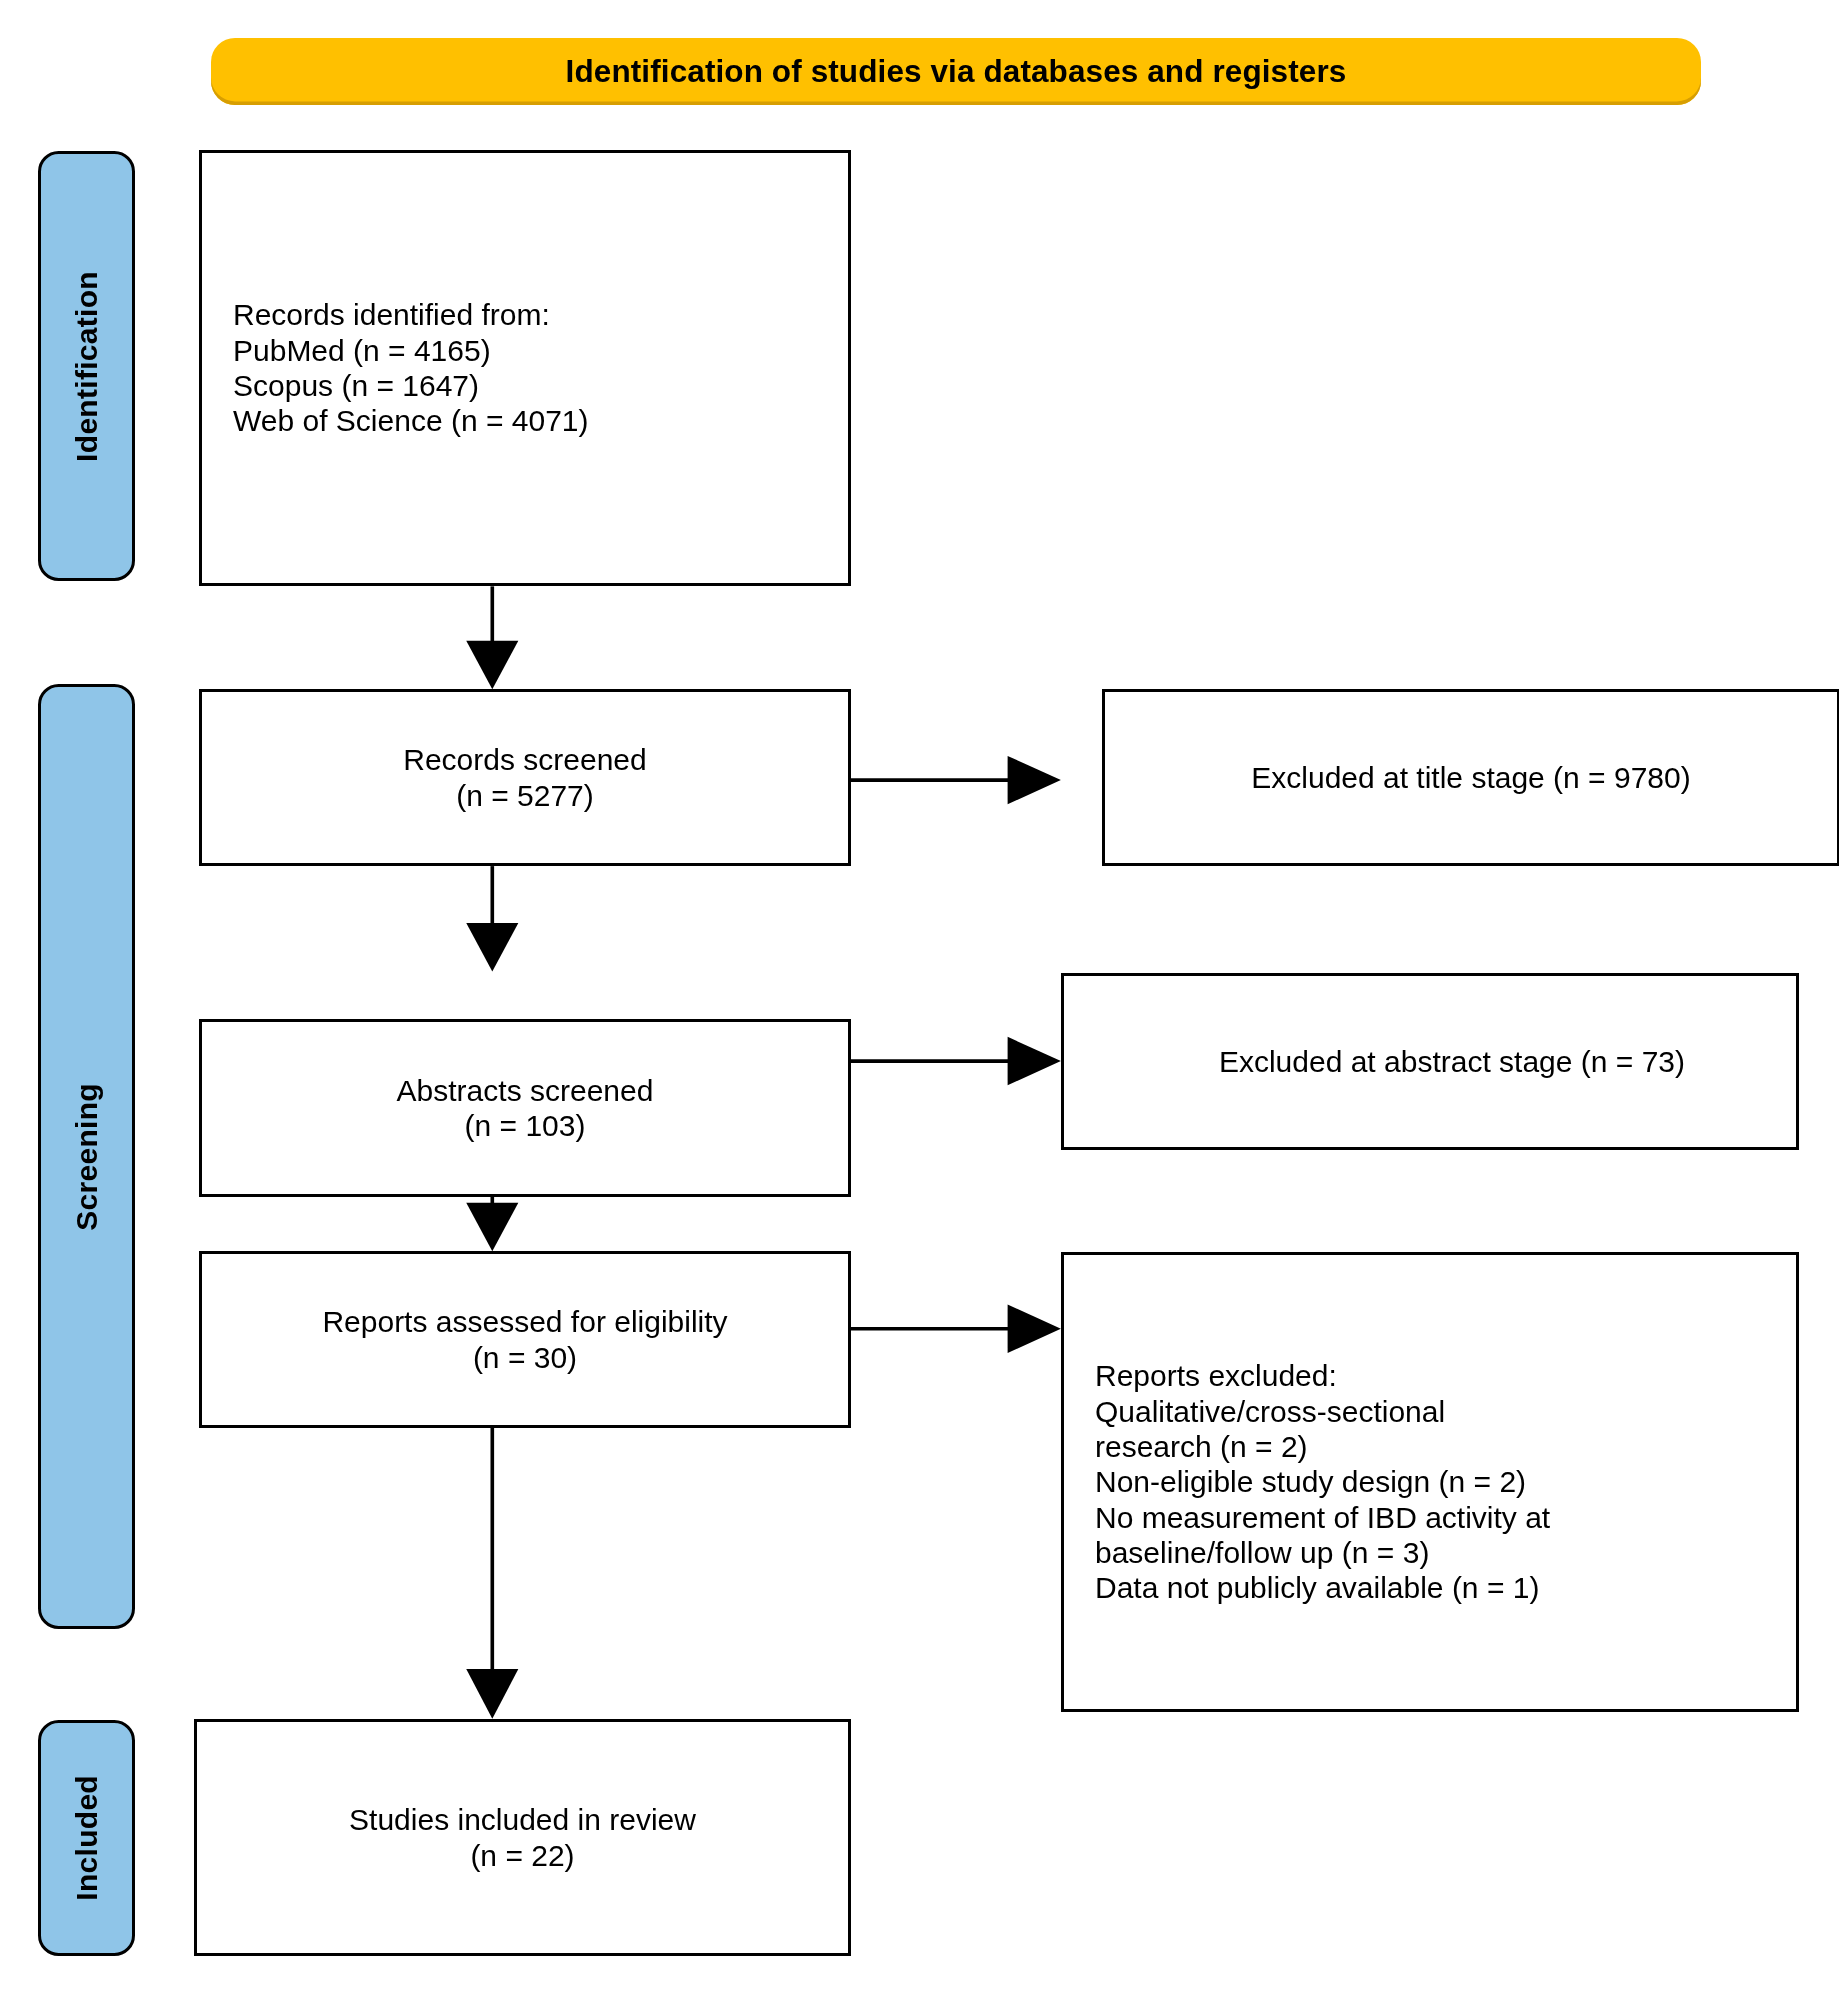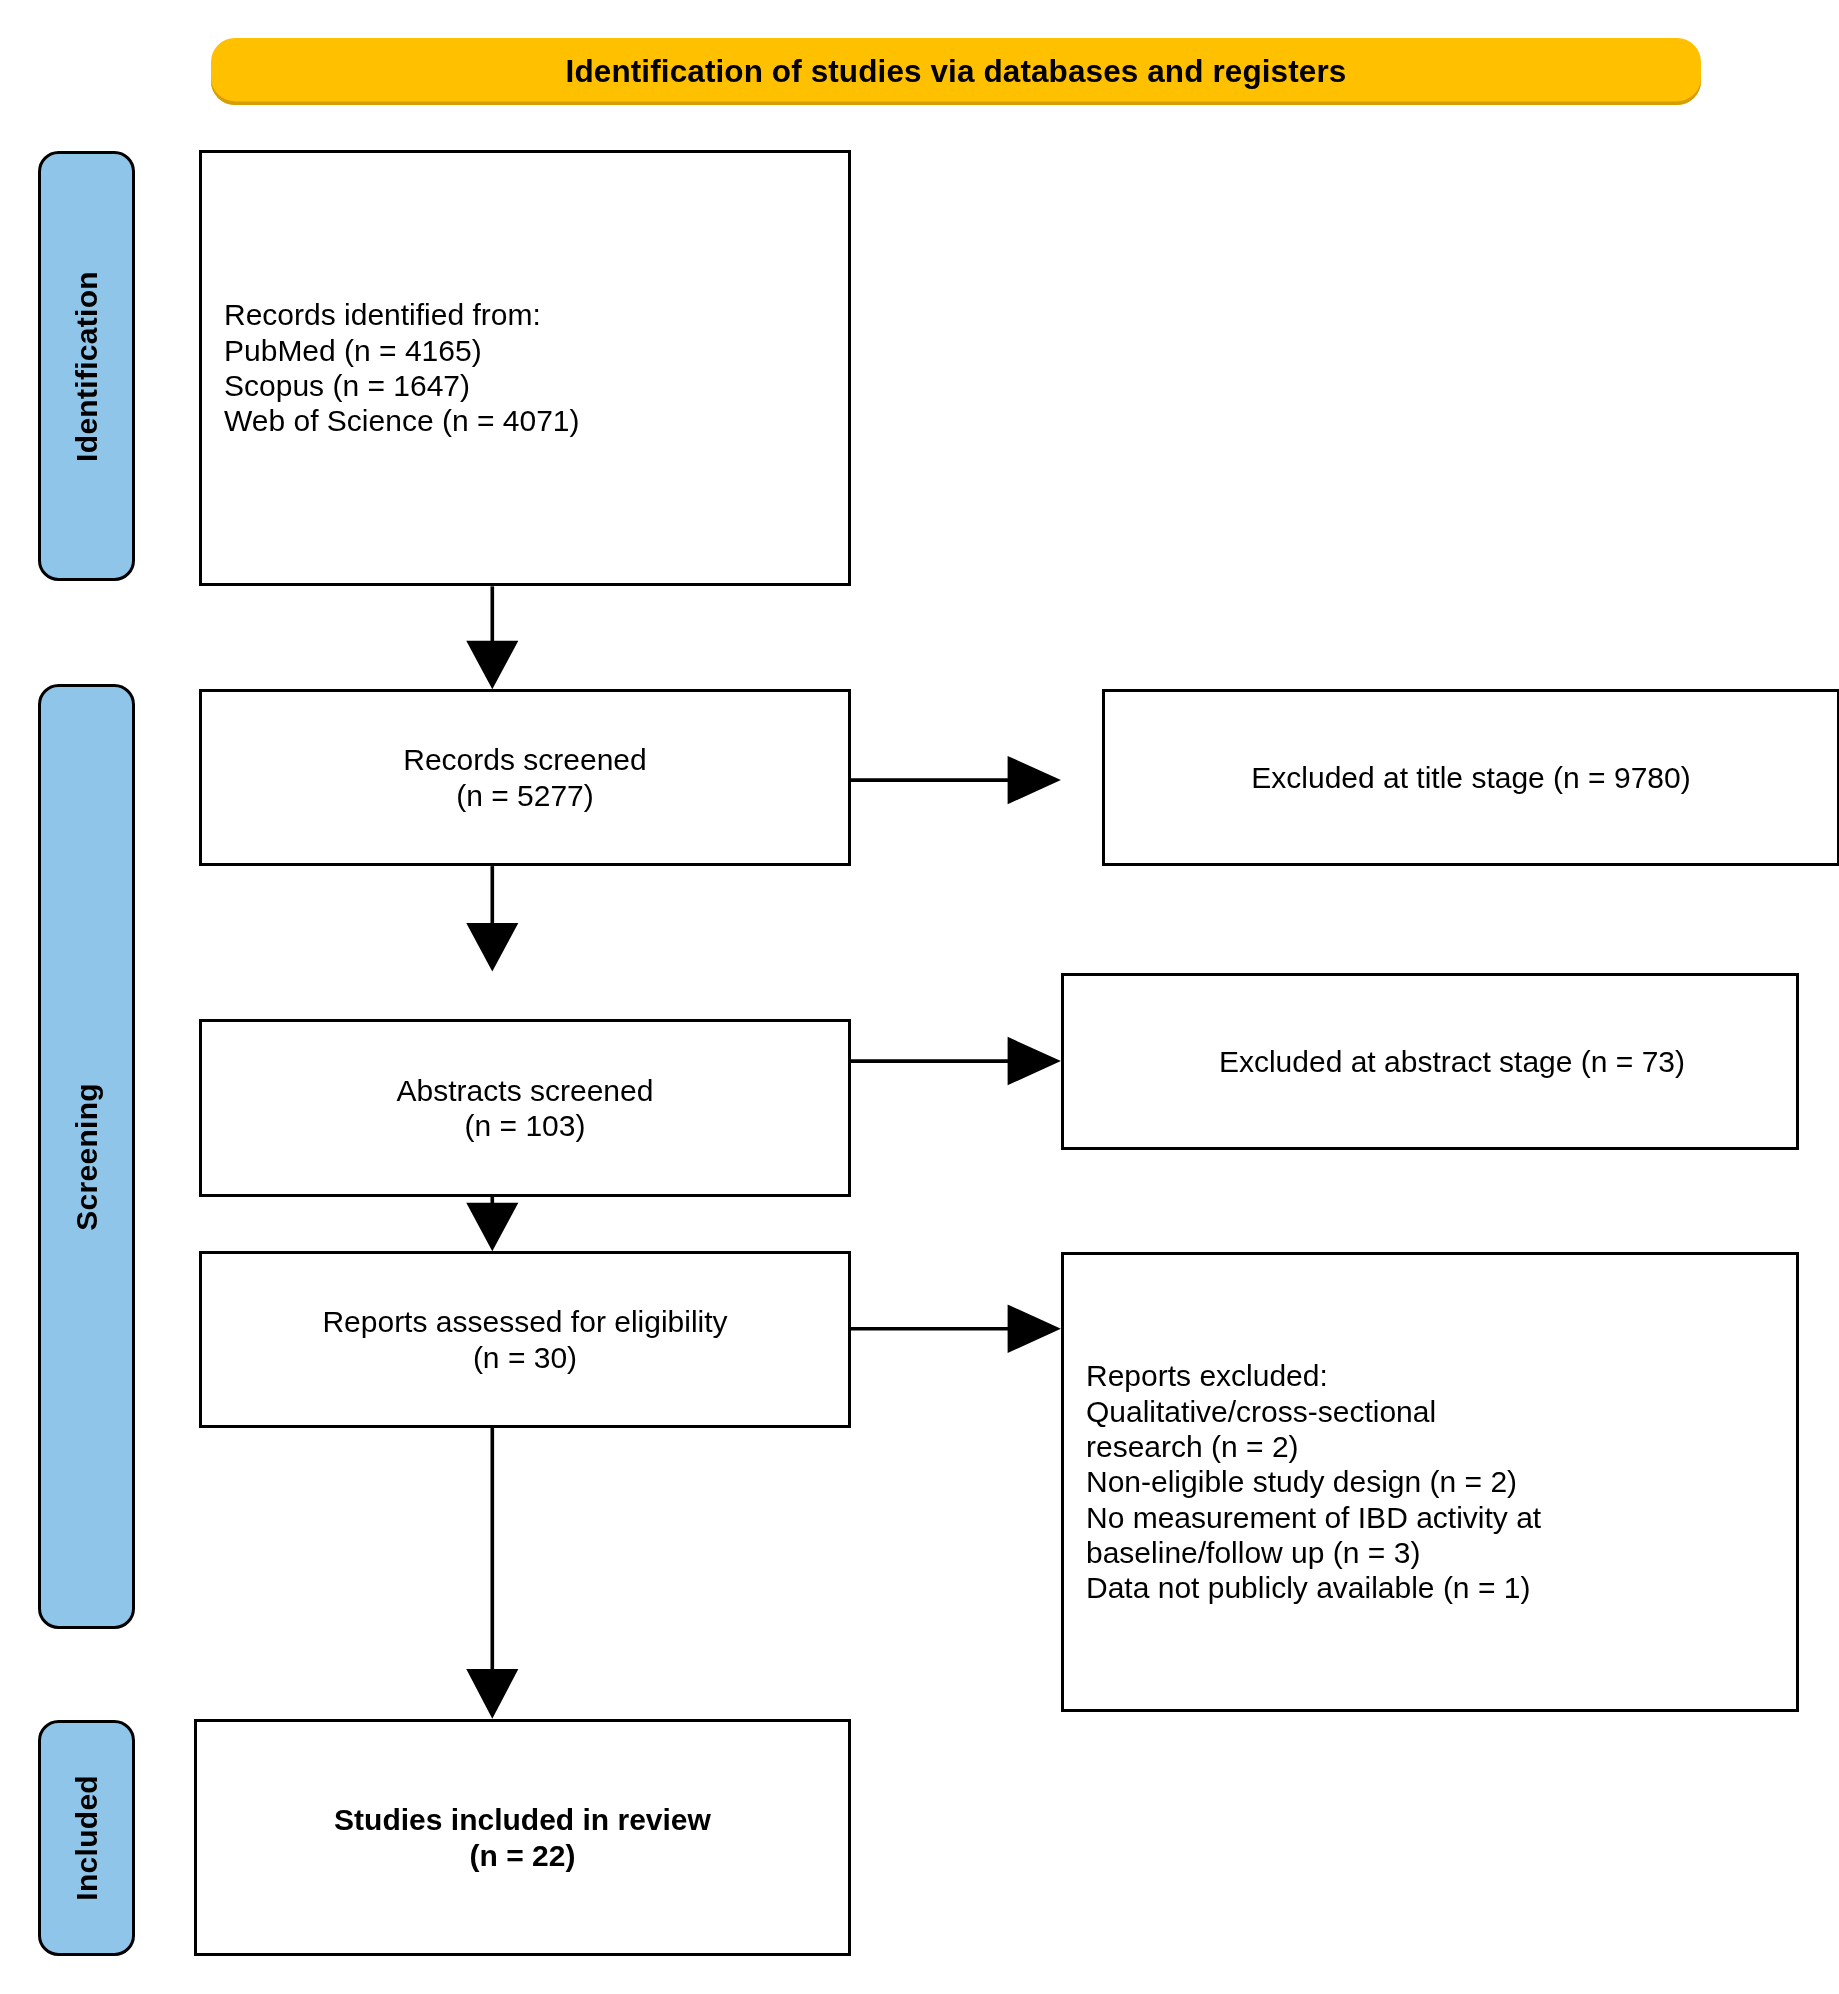--- a/index.html
+++ b/index.html
@@ -74,21 +74,21 @@
     text-align: left;
   }
   .box-text {
     font-size: 30px;
     line-height: 1.18;
     color: #000000;
     white-space: pre-line;
     padding: 0 15.7px;
   }
   .flow-box.left-aligned .box-text {
-    padding-left: 22px;
+    padding-left: 31px;
     padding-right: 12px;
   }
   .connector-layer {
     position: absolute;
     left: 0;
     top: 0;
     width: 1839px;
     height: 1995px;
     z-index: 1;
     pointer-events: none;
@@ -194,19 +194,19 @@
   <div class="flow-box left-aligned" style="left:1061px; top:1252px; width:738px; height:460px;">
     <span class="box-text">Reports excluded:
     Qualitative/cross-sectional
     research (n = 2)
     Non-eligible study design (n = 2)
     No measurement of IBD activity at
     baseline/follow up (n = 3)
     Data not publicly available (n = 1)</span>
   </div>
 
-  <div class="flow-box center-aligned" style="left:194px; top:1719px; width:657px; height:237px;font-weight:bold;">
+  <div class="flow-box center-aligned" style="left:194px; top:1719px; width:657px; height:237px;">
     <span class="box-text">Studies included in review
 (n = 22)</span>
   </div>
 
 </div>
 
 
 </body></html>

